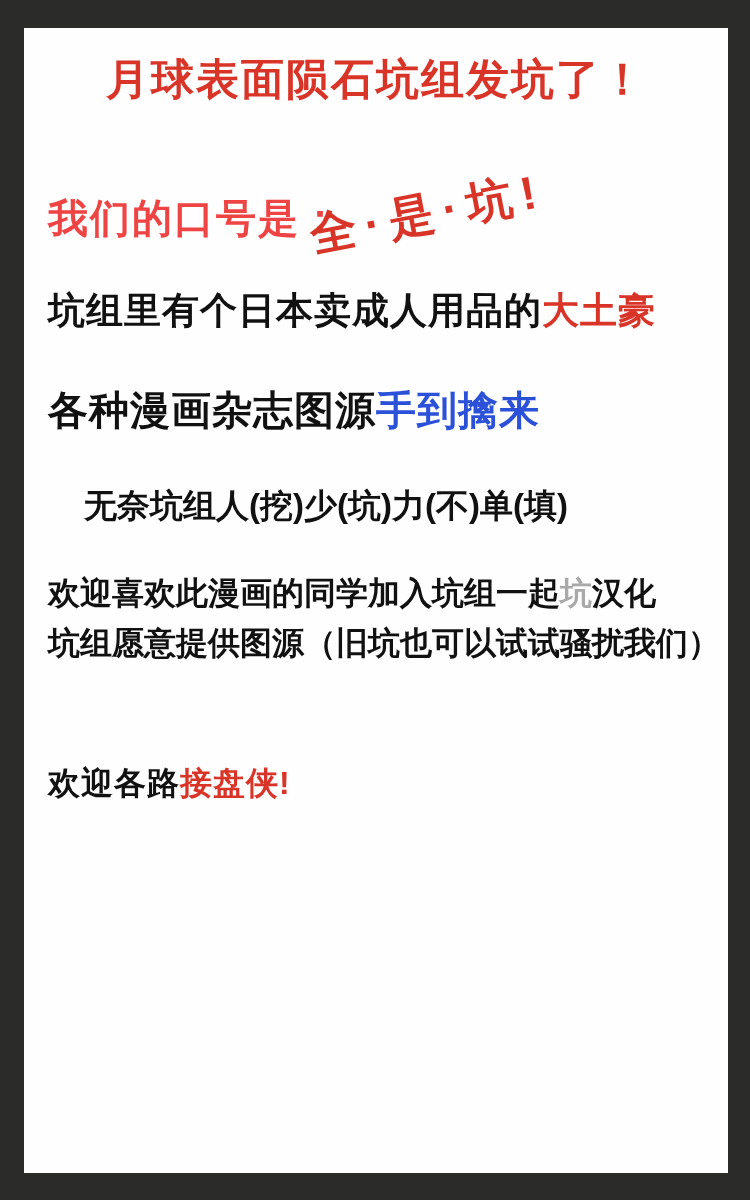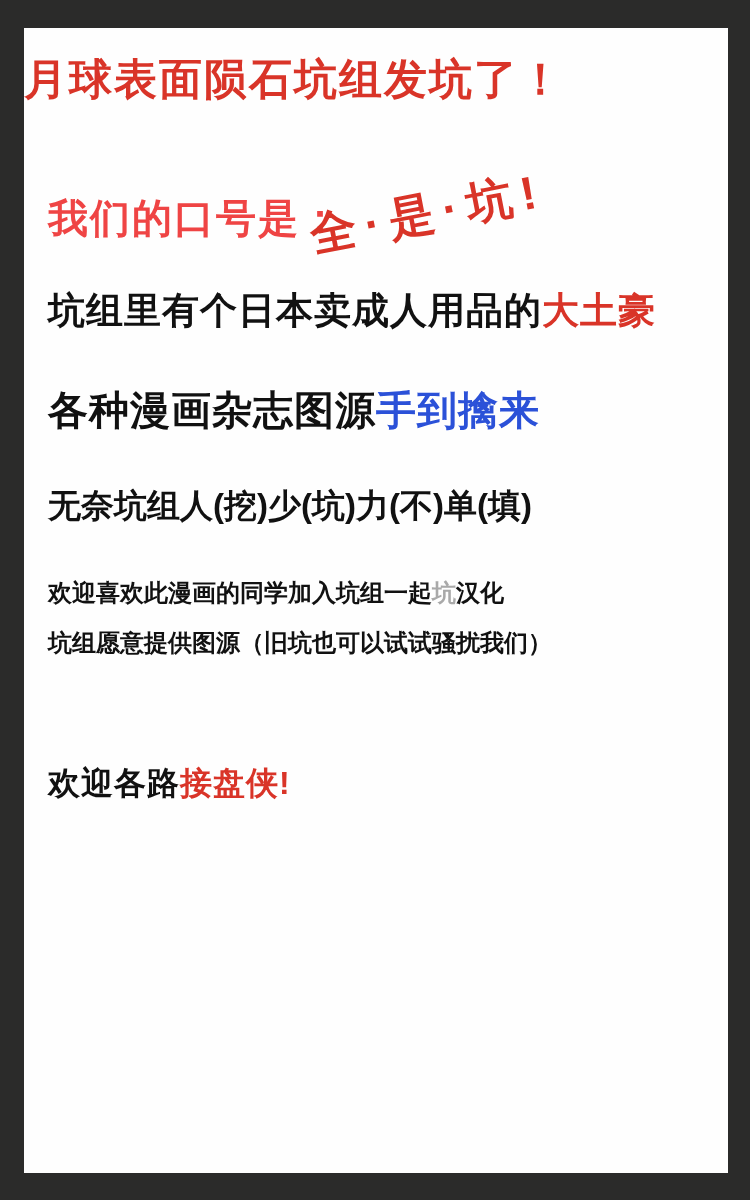--- a/index.html
+++ b/index.html
@@ -27,20 +27,21 @@
   }
   .sheet * {
     font-weight: bold;
     white-space: nowrap;
   }
   .title {
     position: absolute;
     top: 26px;
     left: 0;
     width: 100%;
+    text-align: center;
     font-size: 43px;
     line-height: 1.2;
     color: #d93428;
     letter-spacing: 2px;
   }
   .slogan-prefix {
     position: absolute;
     left: 24px;
     top: 166px;
     font-size: 40px;
@@ -55,29 +56,29 @@
     font-size: 46px;
     line-height: 1;
     color: #d93428;
     letter-spacing: 9px;
     transform: rotate(-11deg);
     transform-origin: left bottom;
   }
   .line { position: absolute; left: 24px; color: #111111; }
   .line-rich   { top: 261px; font-size: 37px; line-height: 1.2; letter-spacing: 1px; }
   .line-source { top: 358px; font-size: 40px; line-height: 1.2; letter-spacing: 1px; }
-  .line-pun    { top: 458px; font-size: 33px; line-height: 1.2; }
+  .line-pun    { top: 458px; font-size: 33px; line-height: 1.2; margin-left: 36px; }
   .seg-red  { color: #d93428; }
   .seg-blue { color: #2b51d8; }
   .seg-gray { color: #a9a9a9; }
   .paragraph {
     position: absolute;
     left: 24px;
     top: 540px;
-    font-size: 24px;
+    font-size: 32px;
     line-height: 50px;
     color: #111111;
   }
   .footer-line {
     position: absolute;
     left: 24px;
     top: 736px;
     font-size: 32px;
     line-height: 1.2;
     color: #111111;

